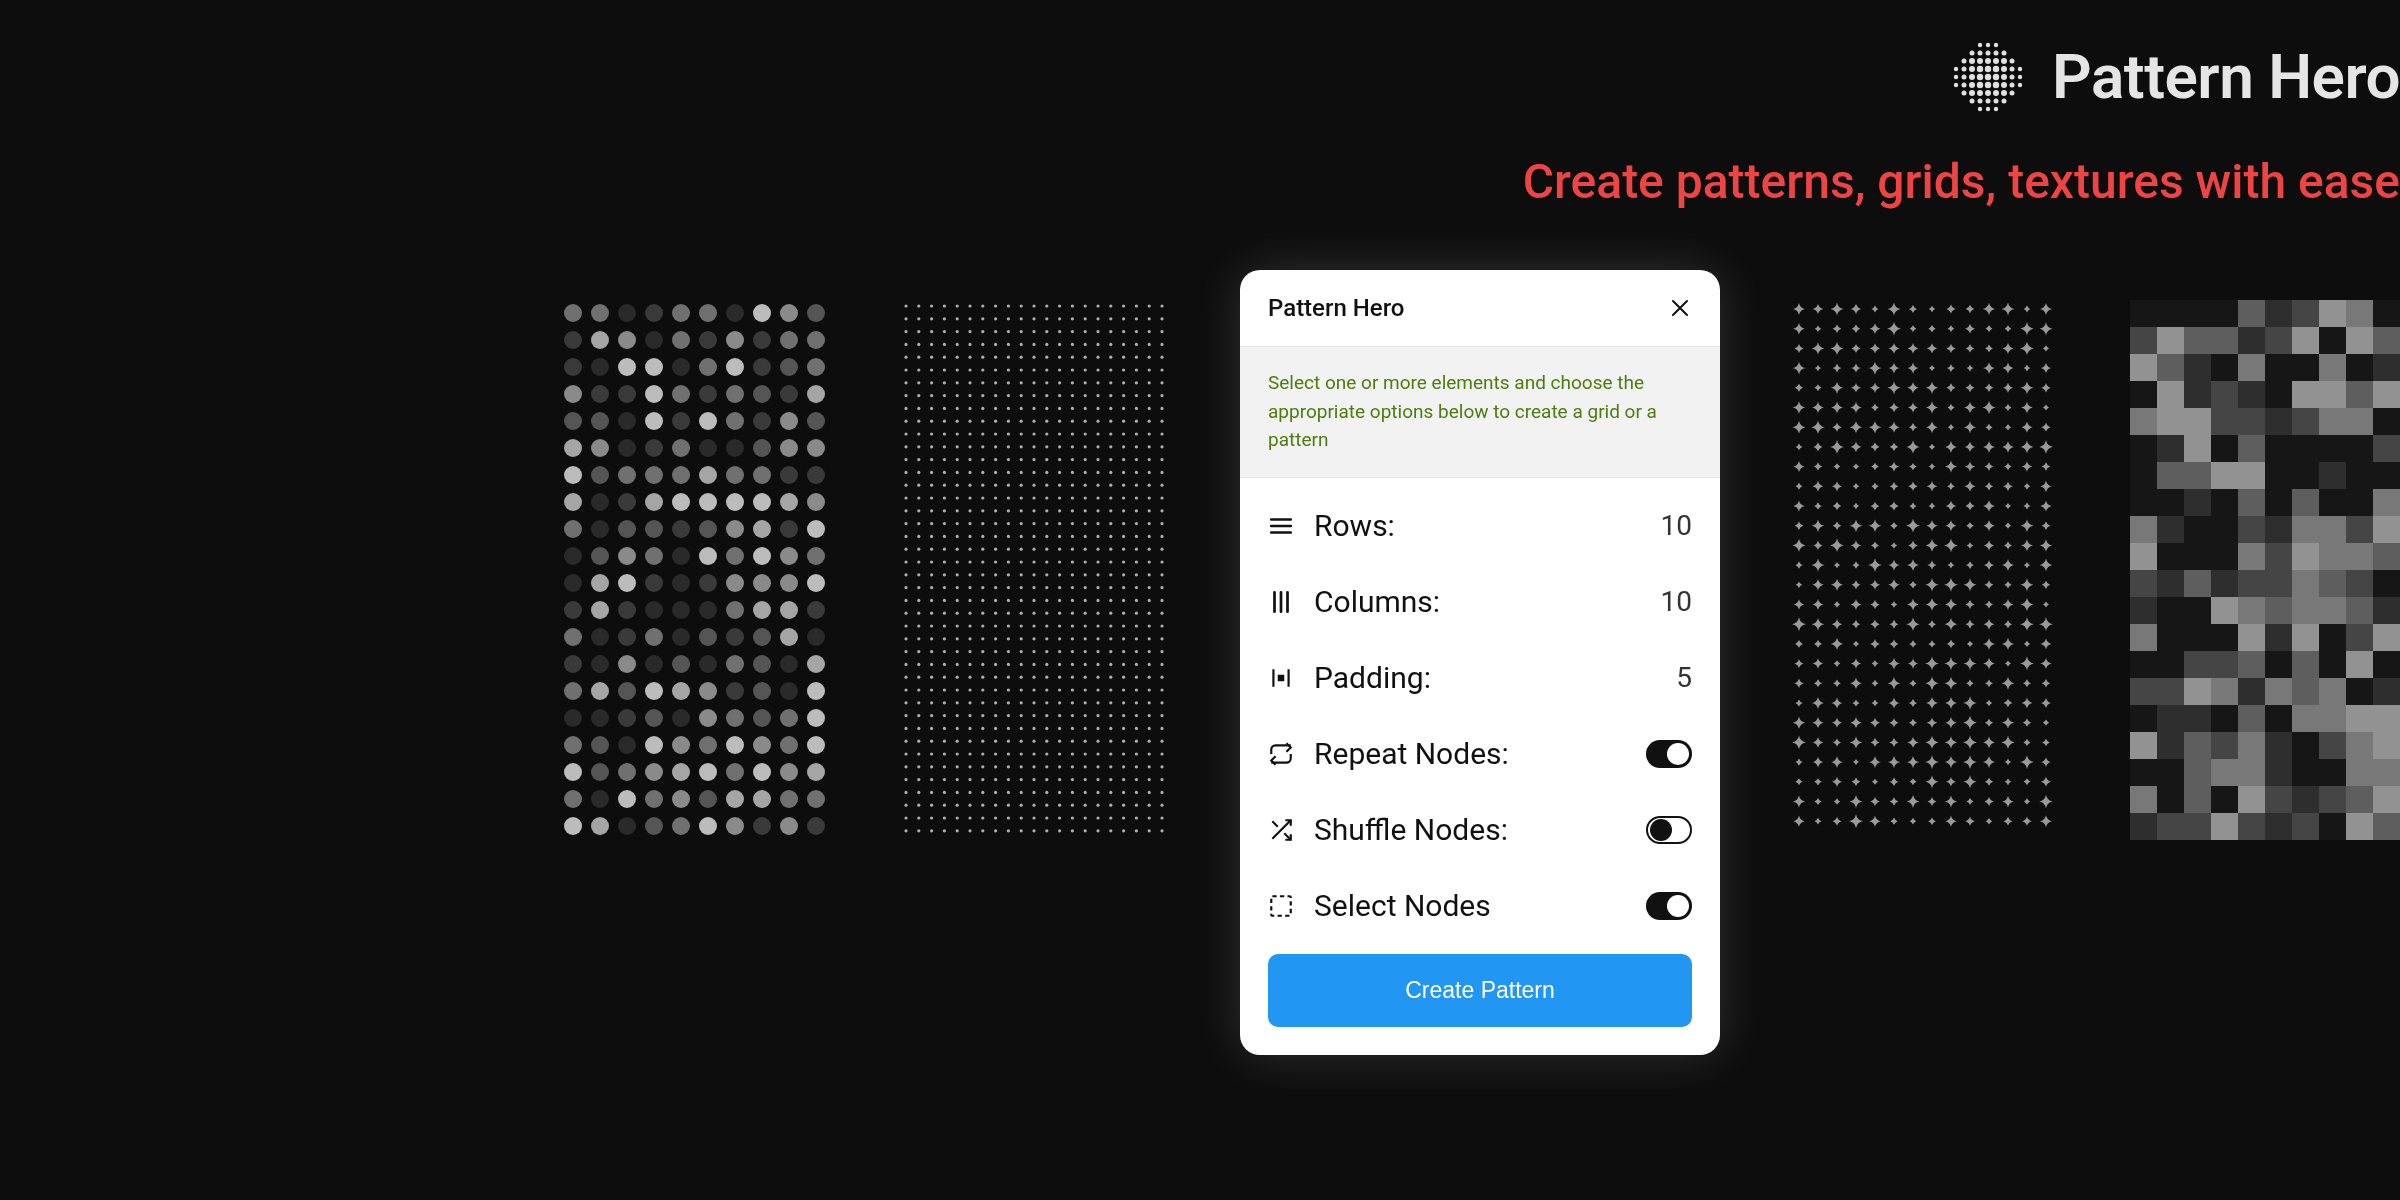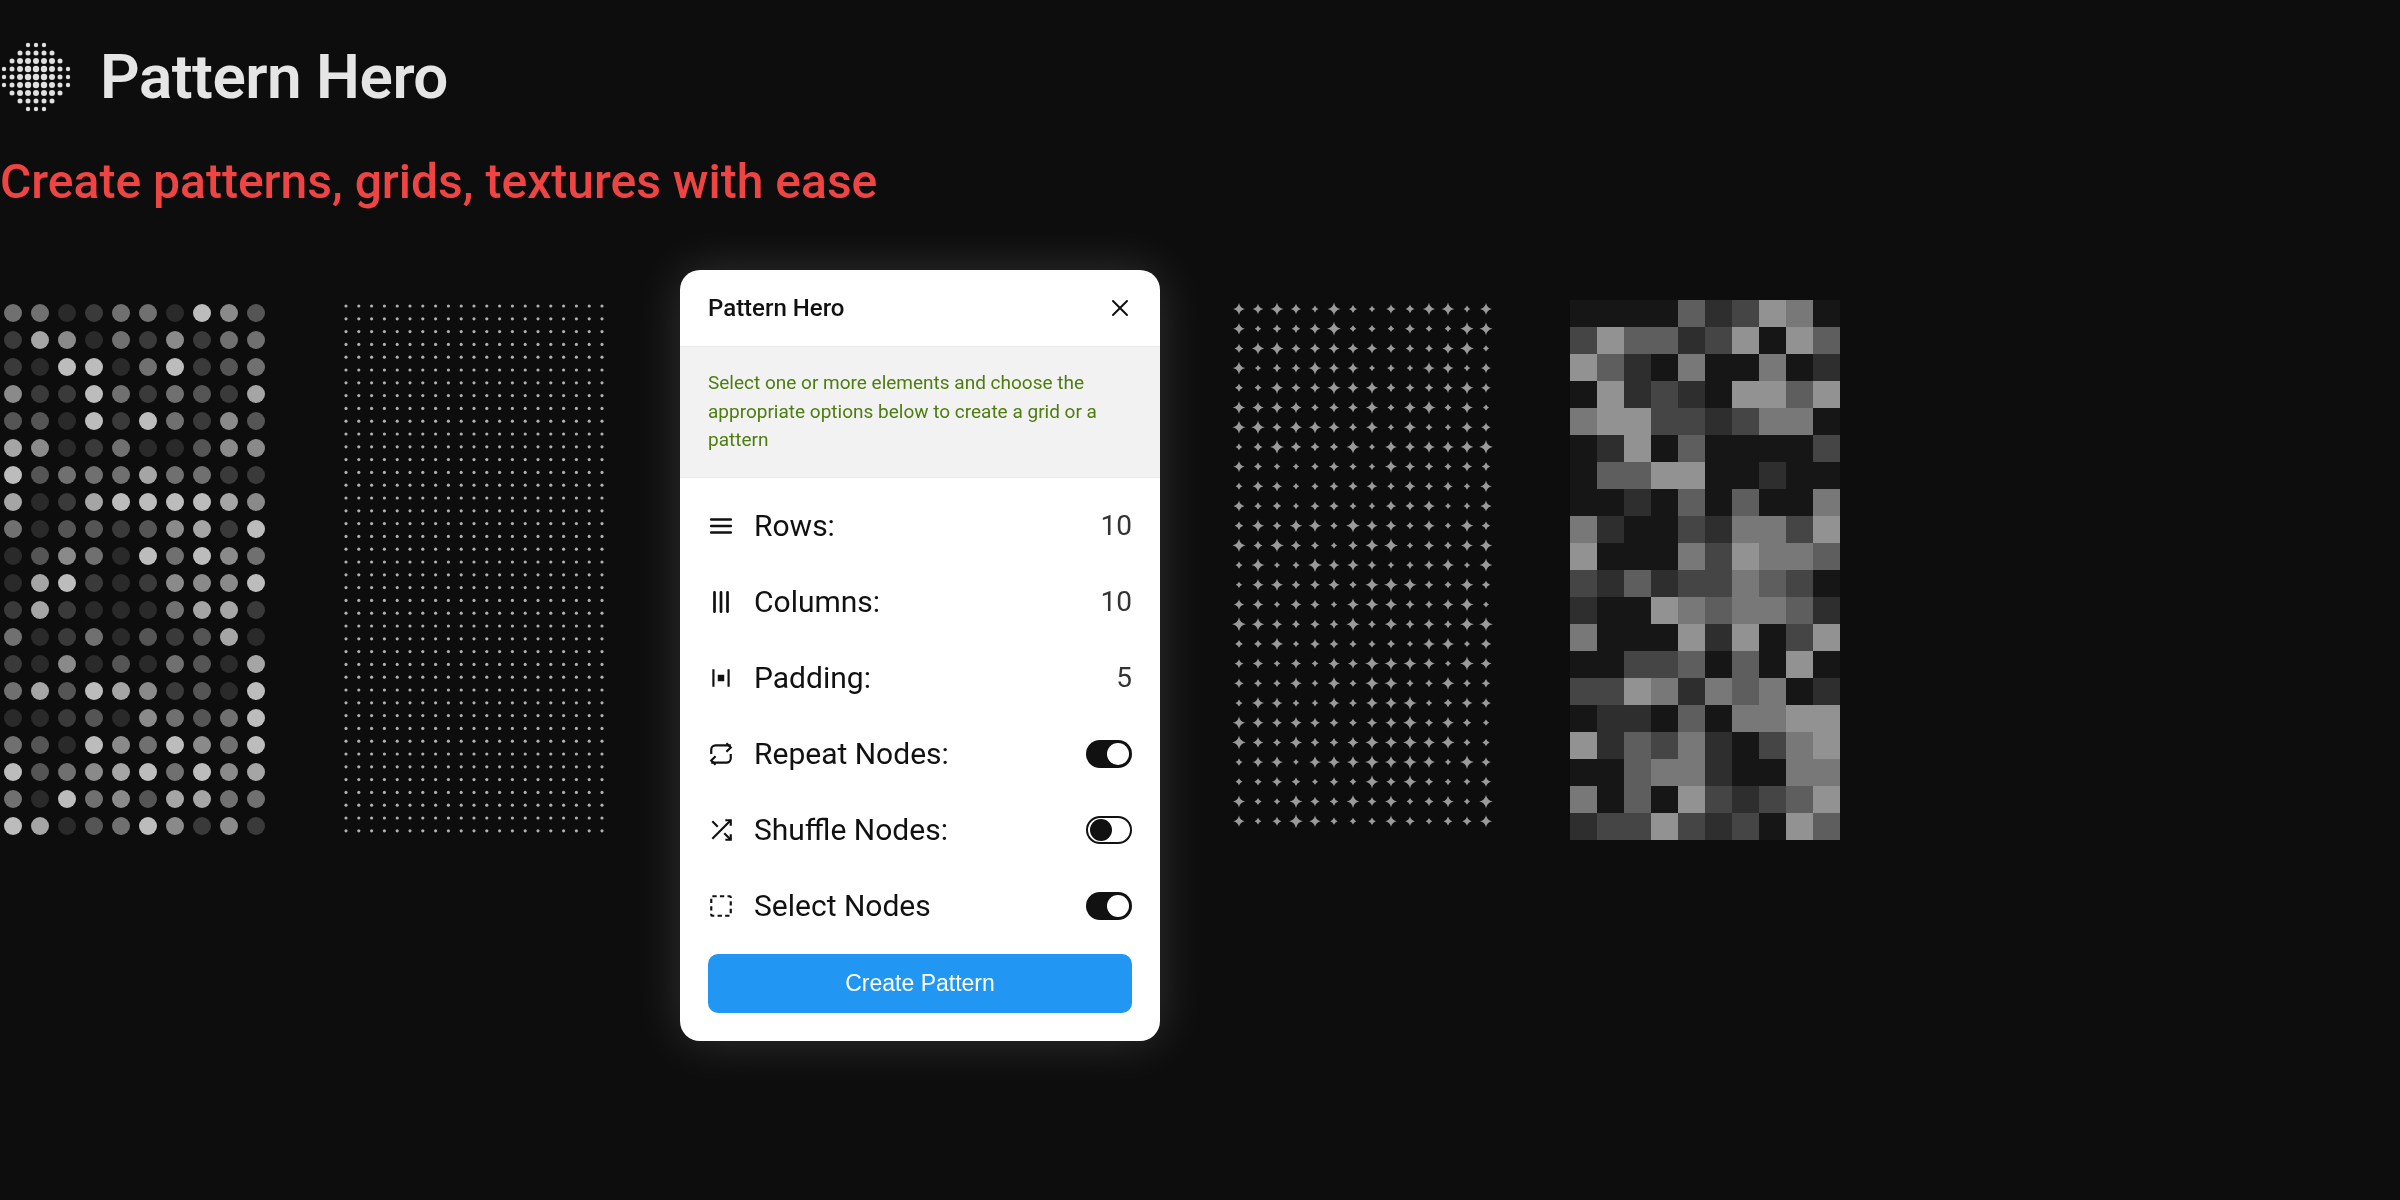--- a/index.html
+++ b/index.html
@@ -7,21 +7,21 @@
   width: 2400px;
   height: 1200px;
   background: #0d0d0d;
   font-family: -apple-system, BlinkMacSystemFont, "Segoe UI", Roboto, sans-serif;
   color: #fff;
   overflow: hidden;
 }
 .hero {
   display: flex;
   flex-direction: column;
-  align-items: flex-start;
+  align-items: flex-end;
   padding-top: 40px;
 }
 .brand {
   display: flex;
   align-items: center;
   gap: 28px;
   margin-bottom: 40px;
 }
 .logo-icon {
   width: 72px;
@@ -122,21 +122,21 @@
   width: 22px;
   height: 22px;
   border-radius: 50%;
   position: absolute;
   top: 3px;
 }
 .toggle.on .knob { background: #fff; right: 3px; }
 .toggle.off .knob { background: #111; left: 2px; top: 1px; width: 22px; height: 22px; }
 .create-btn {
   width: 100%;
-  height: 59px;
+  height: 73px;
   background: #2196f3;
   color: #fff;
   border: none;
   border-radius: 10px;
   font-size: 23px;
   font-weight: 500;
   cursor: pointer;
   margin-top: 10px;
 }
 

